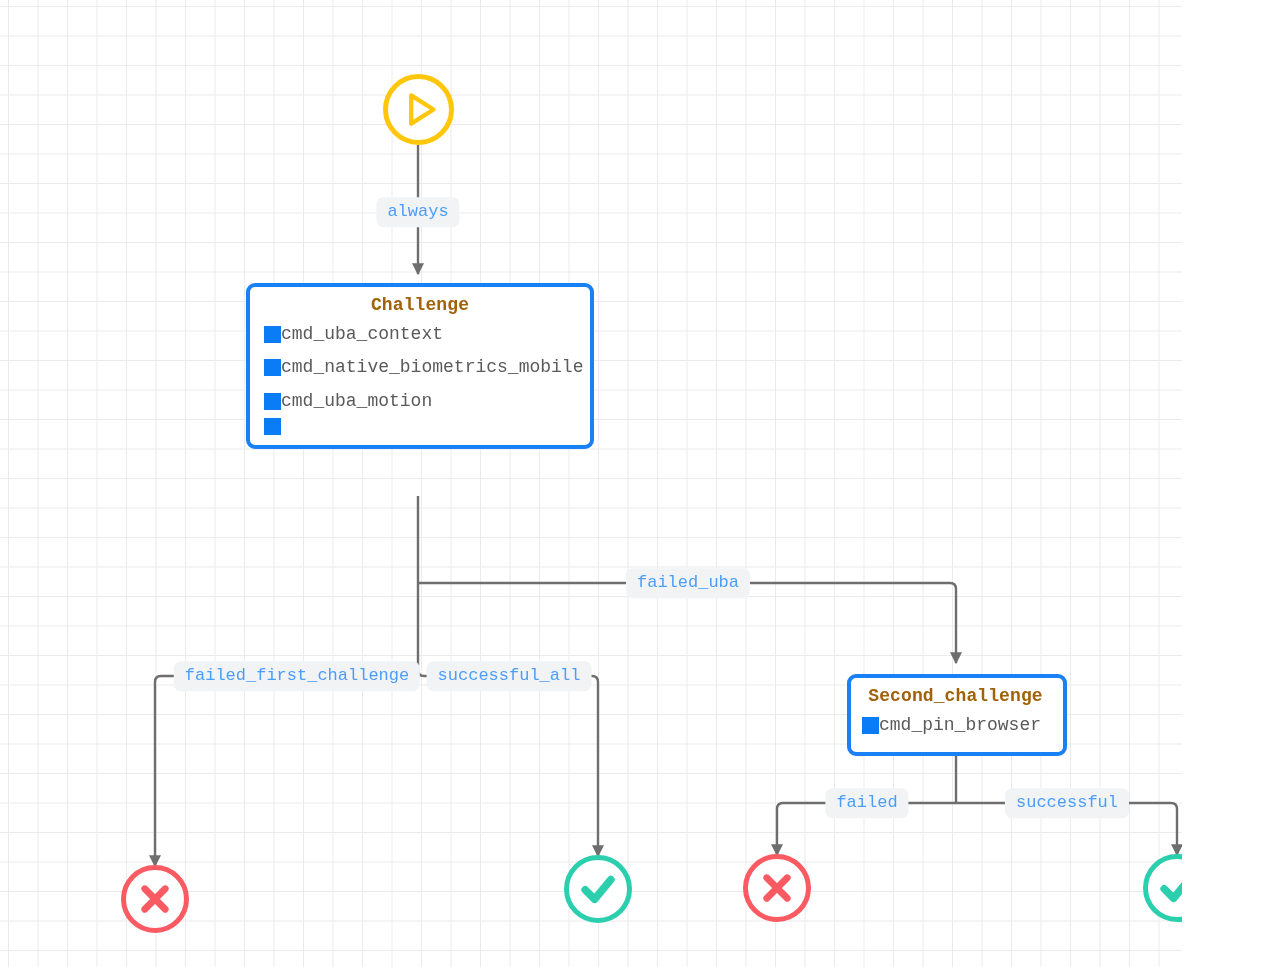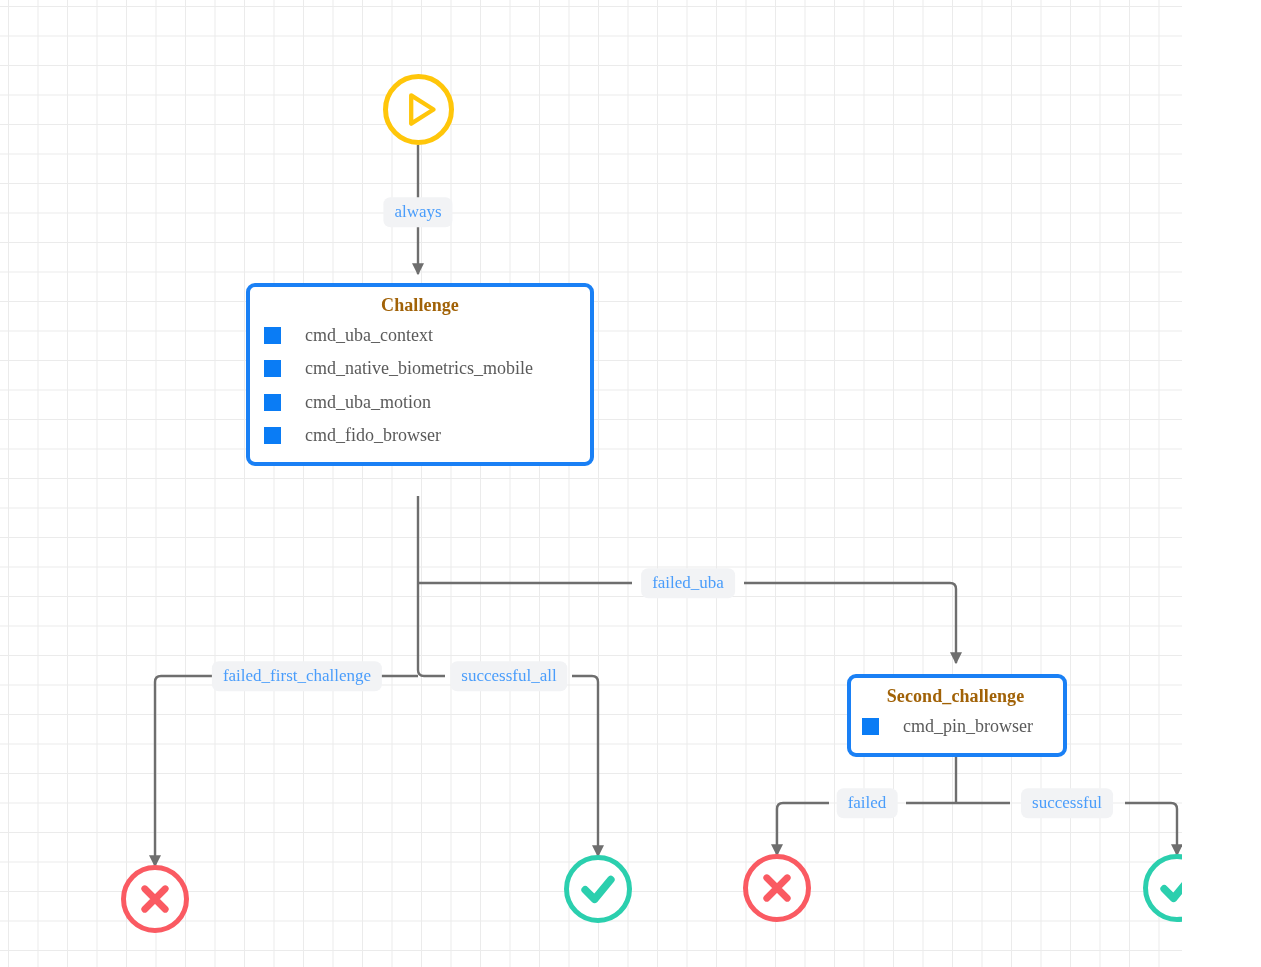--- a/index.html
+++ b/index.html
@@ -11,21 +11,21 @@
     position: relative;
     width: 1182px;
     height: 967px;
     overflow: hidden;
     background-color: #ffffff;
     background-image:
       linear-gradient(to right, #ebebeb 1px, transparent 1px),
       linear-gradient(to bottom, #ebebeb 1px, transparent 1px);
     background-size: 29.5px 29.5px;
     background-position: 8px 6px;
-    font-family: Liberation Serif, serif;
+    font-family: Liberation Mono, monospace;
   }
   #edge-layer {
     position: absolute;
     left: 0; top: 0;
     width: 1261px;
     height: 967px;
   }
 
   
   .node-box {
@@ -41,21 +41,21 @@
     font-weight: bold;
     font-size: 18px;
     color: #a16207;
     letter-spacing: .1px;
     margin-bottom: 3px;
     white-space: nowrap;
   }
   .node-item {
     display: flex;
     align-items: center;
-    gap: 24px;
+    gap: 0;
     font-size: 18px;
     color: #5a5a5a;
     line-height: 1.85;
     white-space: nowrap;
   }
   .bullet {
     display: inline-block;
     width: 17px;
     height: 17px;
     background: #0a7cf5;
@@ -154,21 +154,20 @@
     <div class="node-item">
       <span class="bullet"></span>
       <span>cmd_native_biometrics_mobile</span>
     </div>
     <div class="node-item">
       <span class="bullet"></span>
       <span>cmd_uba_motion</span>
     </div>
     <div class="node-item">
       <span class="bullet"></span>
-      <span>cmd_fido_browser</span>
     </div>
   </div>
 
   <div class="node-box" style="left:847px; top:674px; width:220px;padding-left:11px;">
     <div class="node-title">Second_challenge</div>
     <div class="node-item">
       <span class="bullet"></span>
       <span>cmd_pin_browser</span>
     </div>
   </div>

